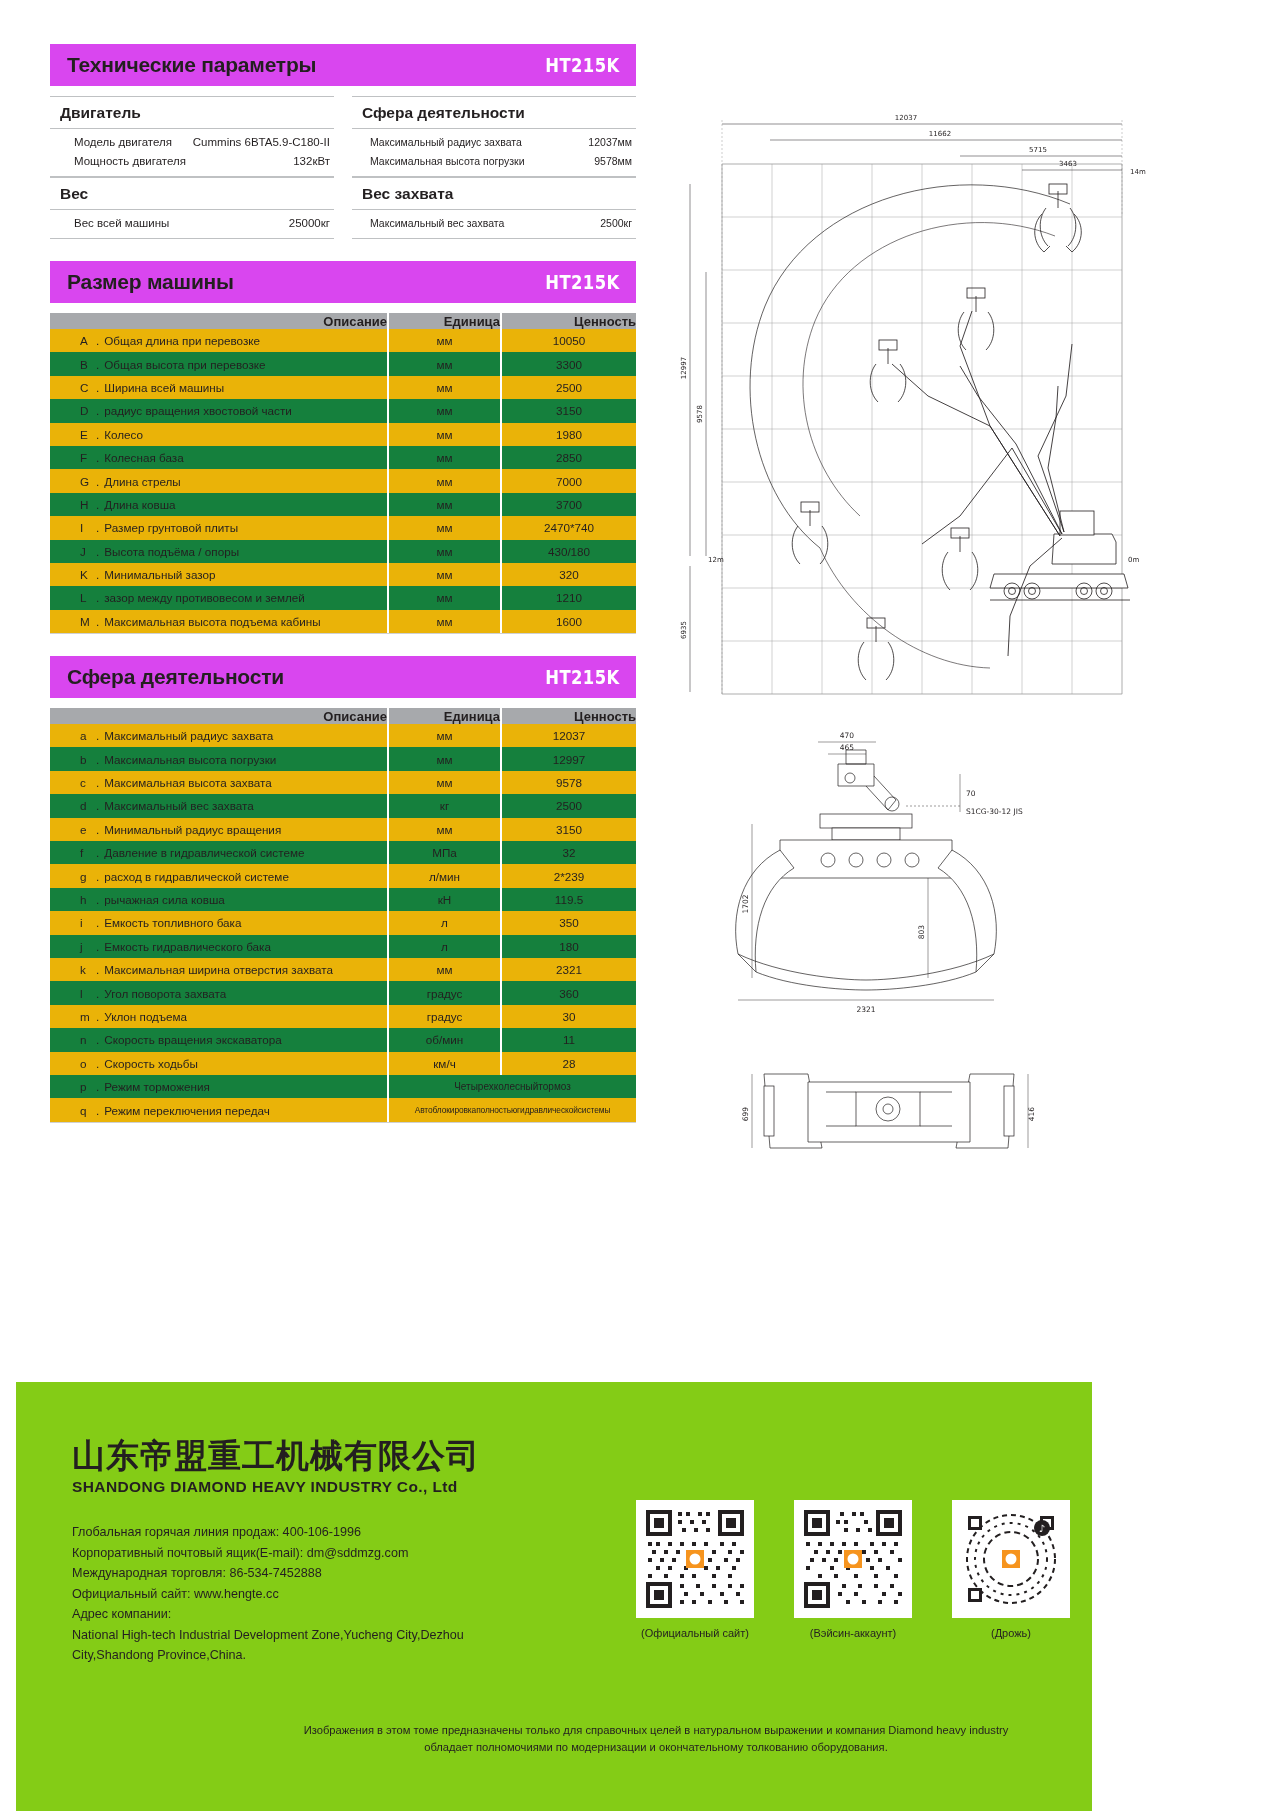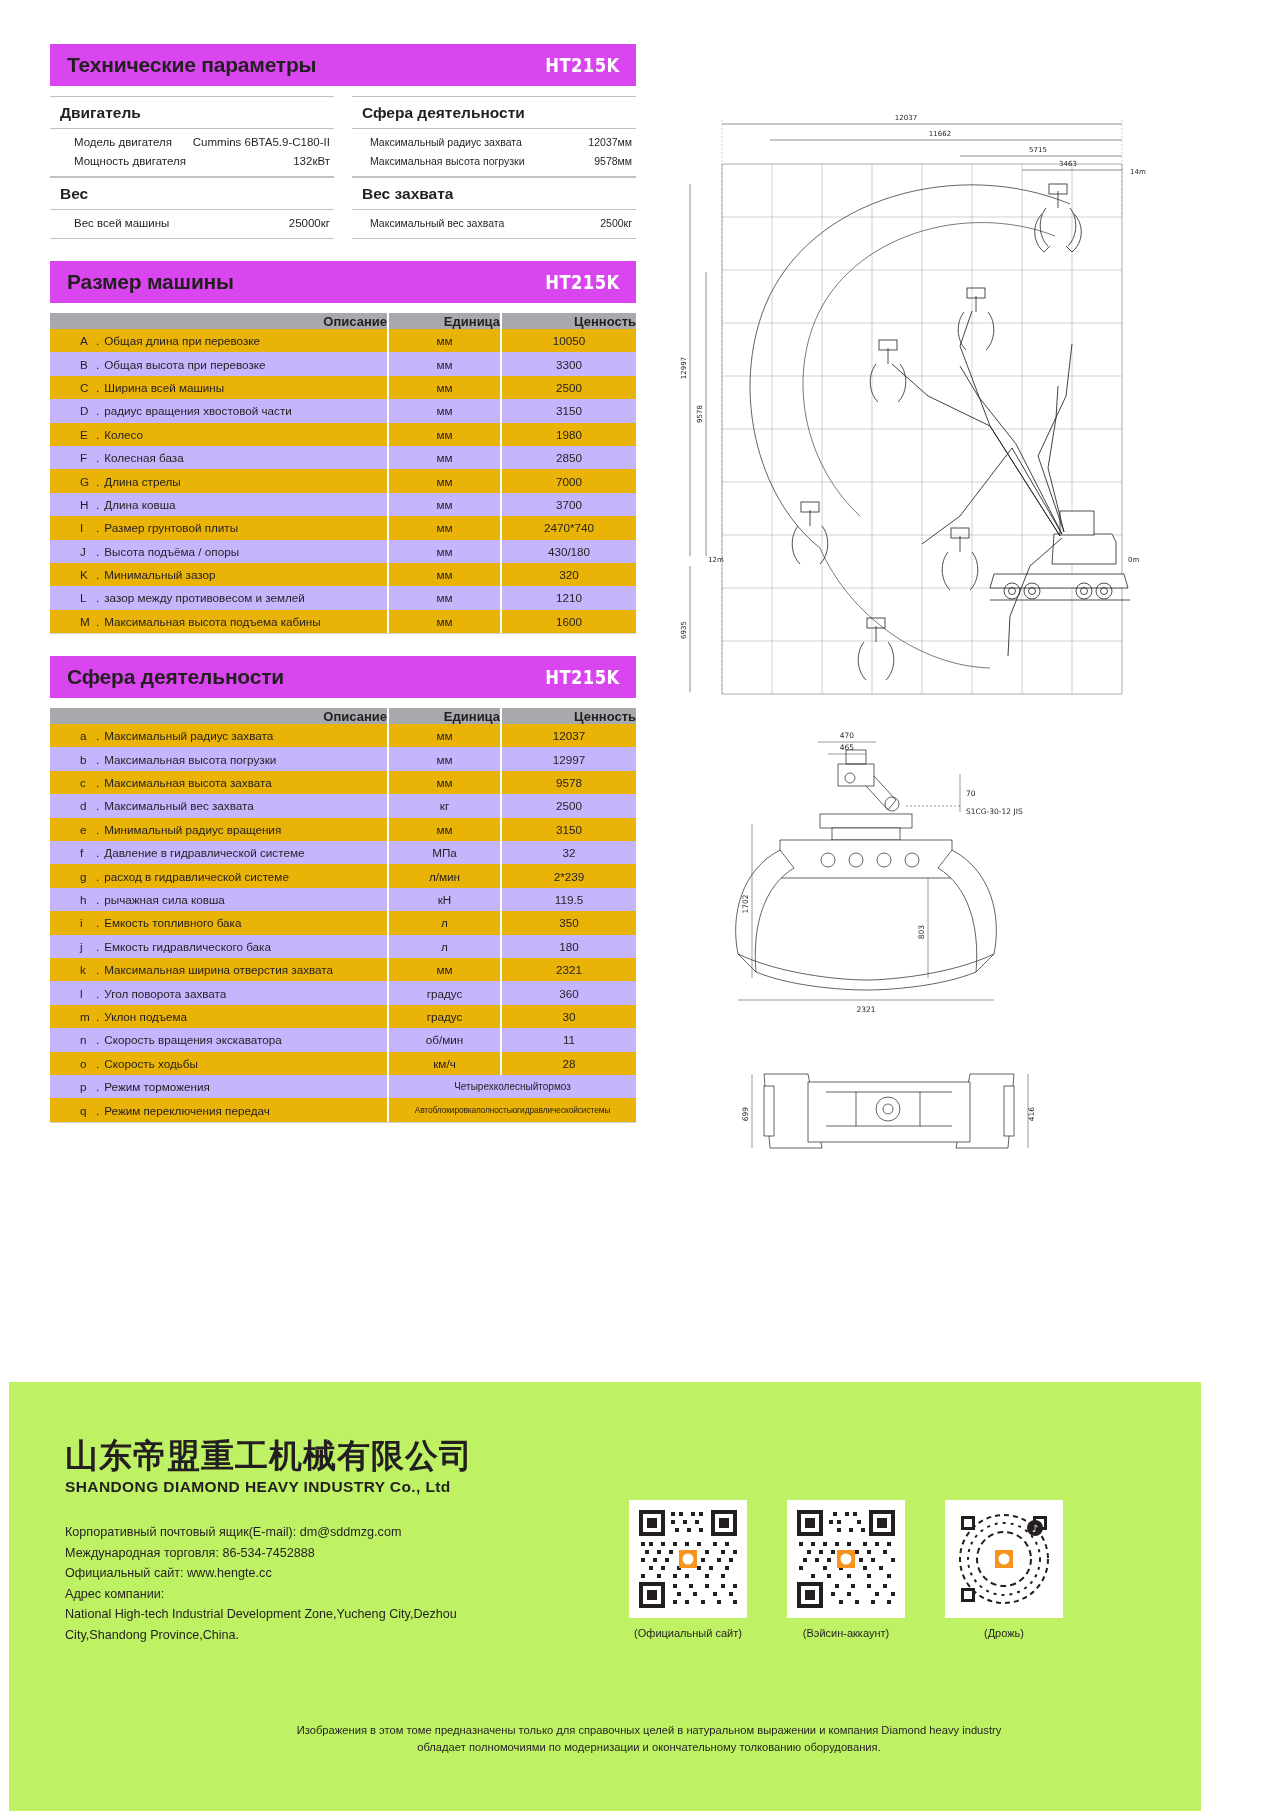--- a/index.html
+++ b/index.html
@@ -69,40 +69,40 @@
     border-right: 2px solid #ffffff;
   }
   table.spec thead th:last-child { border-right: none; }
   table.spec tbody td {
     height: 23.4px;
     font-size: 11.7px;
     border-right: 2px solid #ffffff;
     vertical-align: middle;
   }
   table.spec tbody td:last-child { border-right: none; }
-  table.spec tbody tr.alt td { background: #c4b5fd; }
+  table.spec tbody tr.alt td { background: #15803d; }
   table.spec tbody tr.plain td { background: #eab308; }
   td.desc { padding-left: 30px; text-align: left; }
   td.desc .ltr { display: inline-block; min-width: 15px; }
   td.desc .dot { margin: 0 5px 0 1px; }
   td.unit { text-align: center; }
   td.val  { text-align: center; }
   td.val.wide { font-size: 10px; }
   td.val.vwide { font-size: 8.4px; letter-spacing: -0.1px; }
   .tablewrap { border-bottom: 1.5px solid #cfd0d2; margin-bottom: 22px; }
 
   
   .drawings { position: absolute; left: 660px; top: 96px; width: 584px; }
   .draw-box { position: relative; }
 
   
   .footer {
-    position: absolute; left: 9px; top: 1382px;
-    width: 1192px; height: 429px;
-    background: #bef264;
+    position: absolute; left: 16px; top: 1382px;
+    width: 1076px; height: 429px;
+    background: #84cc16;
   }
   .f-inner { position: absolute; left: 56px; top: 55px; width: 560px; }
   .cn-name {
     font-size: 33px; font-weight: bold; color: #231f20;
     letter-spacing: 1px;
     font-family: "DejaVu Sans", sans-serif;
     line-height: 38px;
   }
   .en-name {
     font-size: 15.5px; font-weight: bold; color: #231f20;
@@ -563,20 +563,21 @@
         </g>
       </svg>
     </div>
   </div>
 
   <div class="footer">
     <div class="f-inner">
       <div class="cn-name">山东帝盟重工机械有限公司</div>
       <div class="en-name">SHANDONG DIAMOND HEAVY INDUSTRY  Co., Ltd</div>
       <div class="contact" id="contact-lines">
+          <div>Глобальная горячая линия продаж:  400-106-1996</div>
           <div>Корпоративный почтовый ящик(E-mail):  dm@sddmzg.com</div>
           <div>Международная торговля:  86-534-7452888</div>
           <div>Официальный сайт:  www.hengte.cc</div>
           <div>Адрес компании:</div>
           <div>National High-tech Industrial Development Zone,Yucheng City,Dezhou</div>
           <div>City,Shandong Province,China.</div>
         </div>
     </div>
 
     <div class="qrs">

